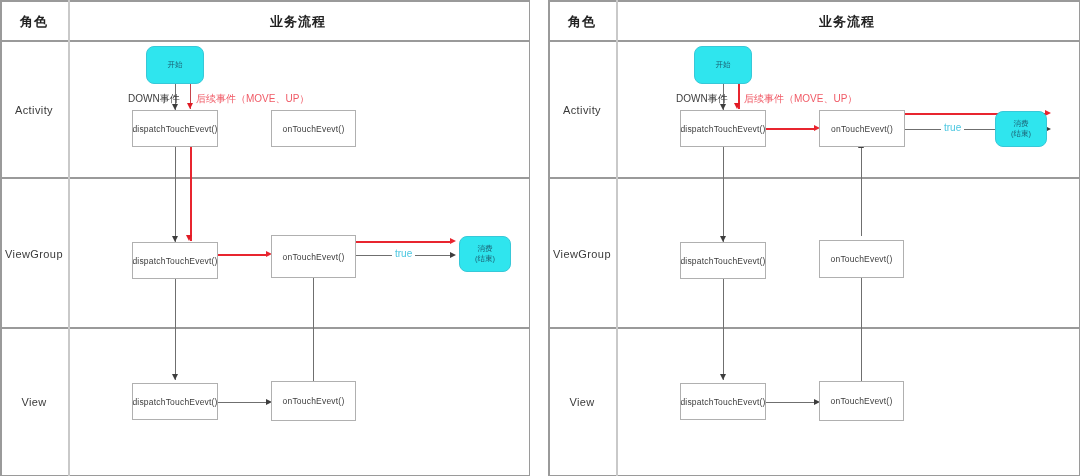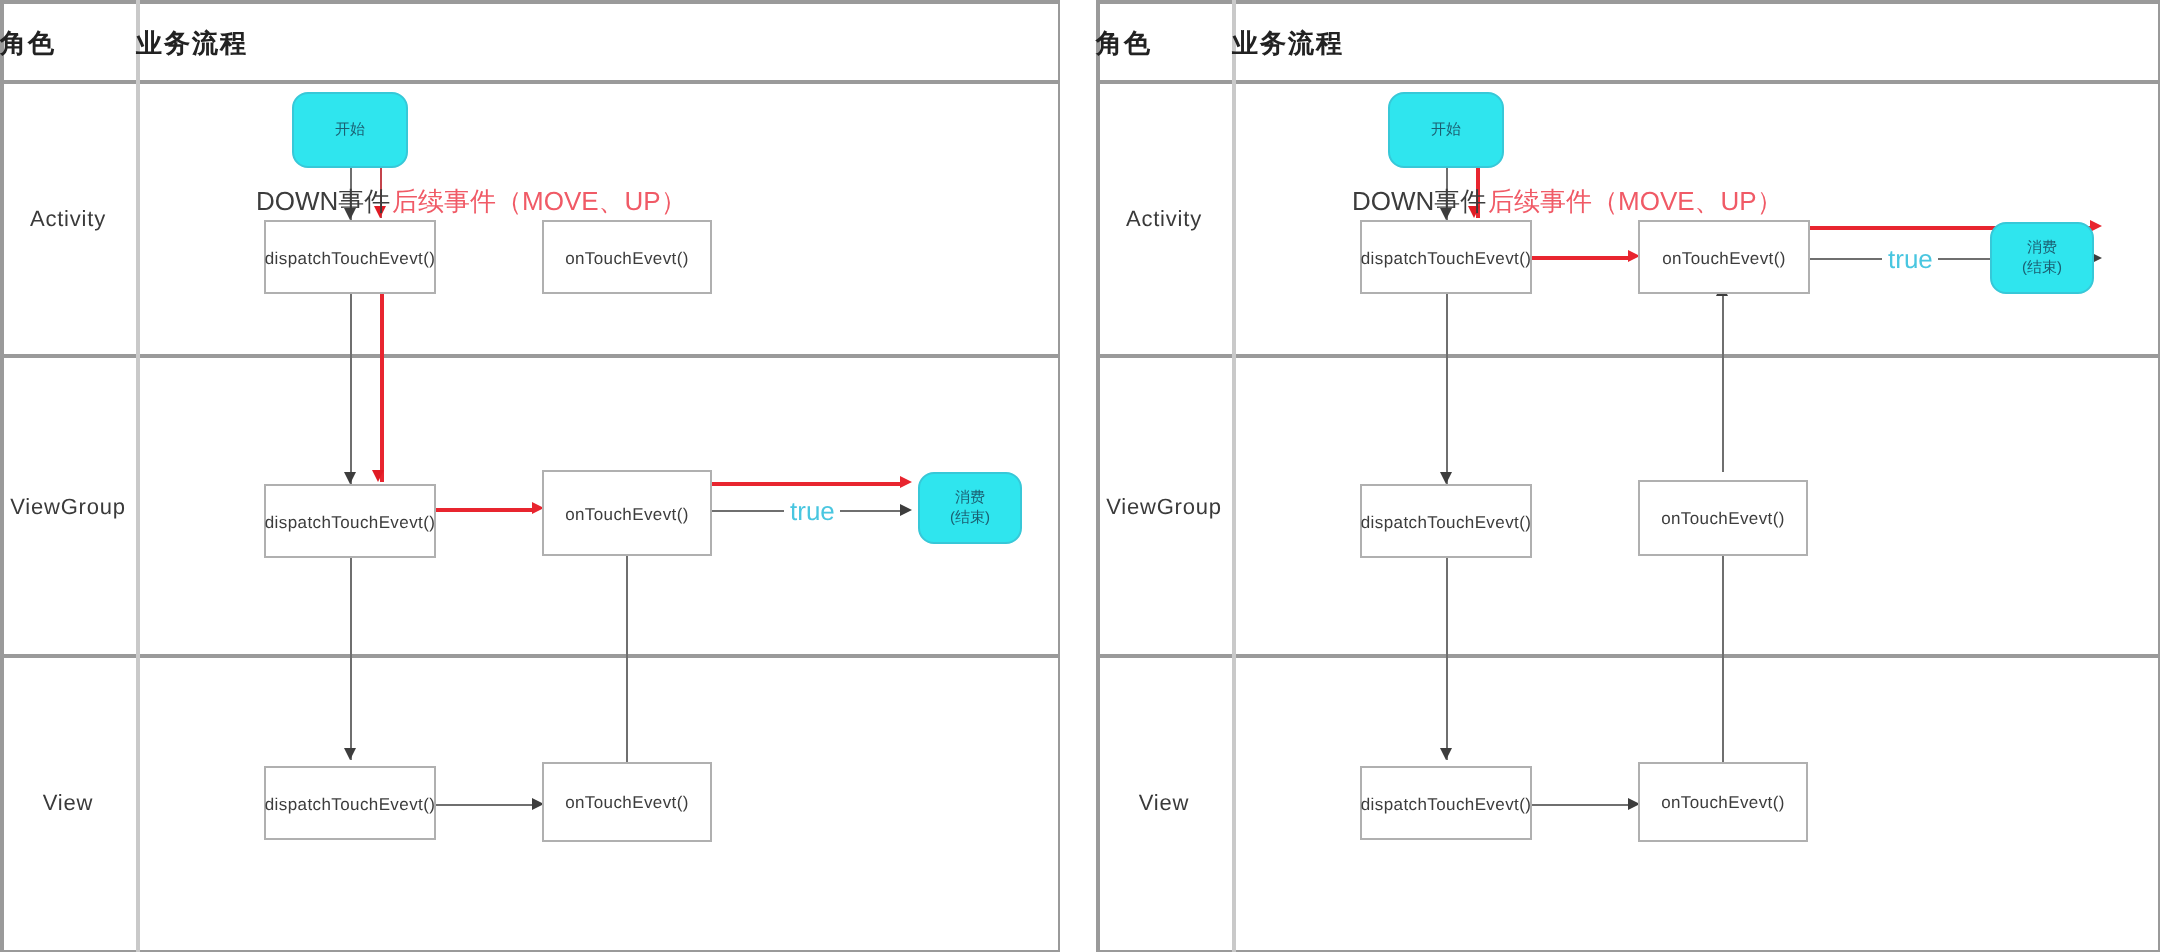--- a/index.html
+++ b/index.html
@@ -12,21 +12,21 @@
   .panel.right{left:548px;width:532px;}
 
   
   .grid{position:absolute;inset:0;}
   .gl{position:absolute;background:#9a9a9a;}
   .gl.h{height:1.5px;left:0;right:0;}
   .gl.v{width:1.5px;top:0;bottom:0;}
   .gl.thin{background:#c9c9c9;}
 
   .rolehead,.flowhead{position:absolute;font-size:13px;font-weight:bold;
-       color:#222;letter-spacing:1px;}
+       color:#222;text-align:center;letter-spacing:1px;}
 
   .rowlabel{position:absolute;font-size:11px;color:#3a3a3a;
        text-align:center;width:68px;letter-spacing:.4px;}
 
   
   .node{position:absolute;box-sizing:border-box;border:1px solid #b0b0b0;
         background:#fff;display:flex;align-items:center;justify-content:center;
         font-size:8.5px;color:#3c3c3c;letter-spacing:.2px;text-align:center;}
   .term{position:absolute;box-sizing:border-box;border:1px solid #37c8d8;
         background:#2fe5ee;border-radius:8px;display:flex;flex-direction:column;
@@ -43,21 +43,21 @@
   .ah{position:absolute;width:0;height:0;}
   .ah.down{border-left:3.5px solid transparent;border-right:3.5px solid transparent;
            border-top:6px solid #3d3d3d;}
   .ah.up{border-left:3.5px solid transparent;border-right:3.5px solid transparent;
          border-bottom:6px solid #3d3d3d;}
   .ah.right{border-top:3.5px solid transparent;border-bottom:3.5px solid transparent;
             border-left:6px solid #3d3d3d;}
   .ah.down.red{border-top-color:#e01b24;}
   .ah.right.red{border-left-color:#e8252f;}
 
-  .elabel{position:absolute;font-size:13px;color:#3c3c3c;white-space:nowrap;}
+  .elabel{position:absolute;font-size:10px;color:#3c3c3c;white-space:nowrap;}
   .elabel.red{color:#f05a66;}
   .elabel.blue{color:#49c6e0;}
 </style>
 </head>
 <body>
 
 <div class="stage">
 
   <div class="panel left">
     <div class="grid">

